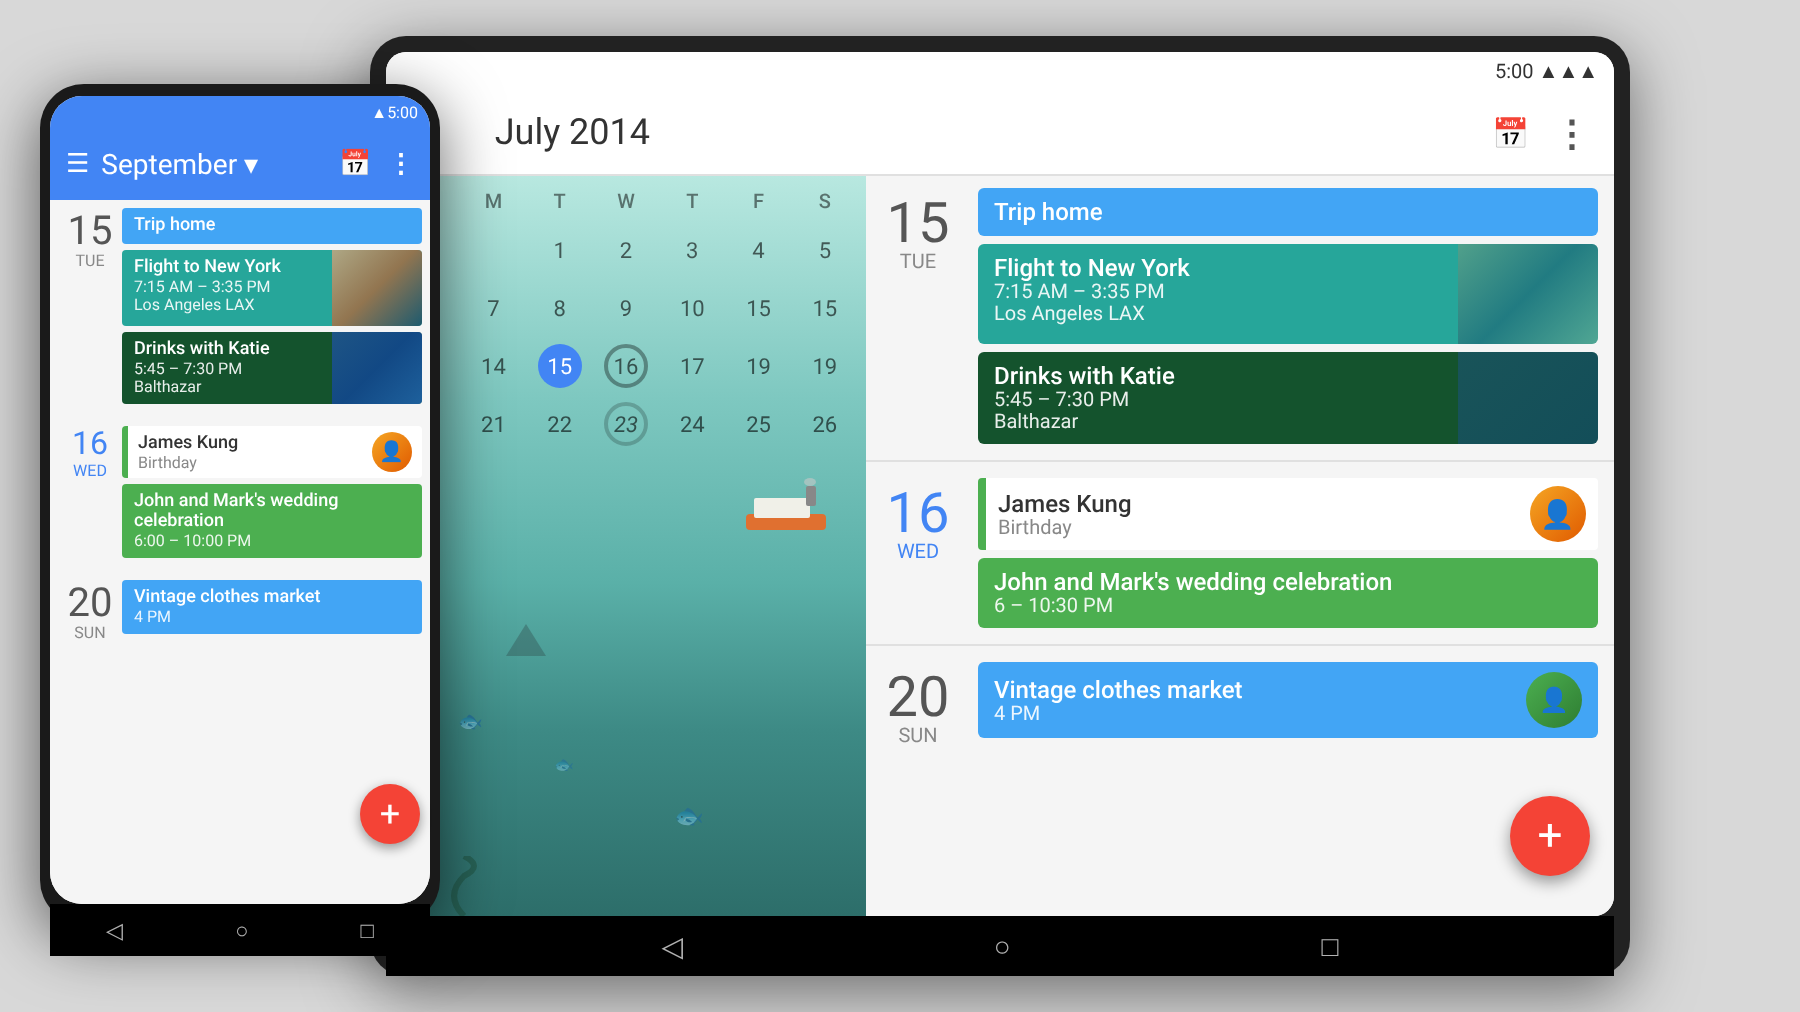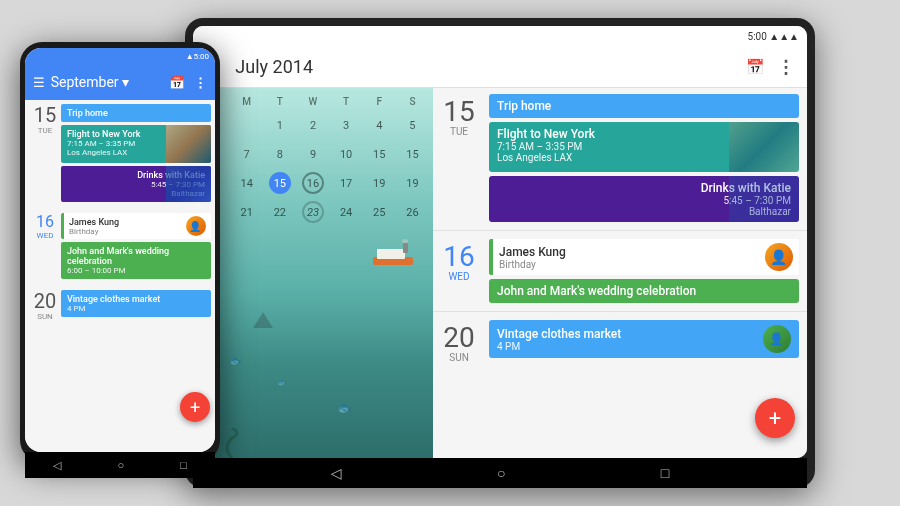--- a/index.html
+++ b/index.html
@@ -61,21 +61,21 @@
       display: flex;
       align-items: center;
       padding: 0 12px;
       border-bottom: 1px solid #e0e0e0;
     }
     .tablet-header-title {
       font-size: 18px;
       color: #333;
       font-weight: 400;
       flex: 1;
-      margin-left: 16px;
+      margin-left: 28px;
     }
     .tablet-header-icons {
       display: flex;
       gap: 12px;
       align-items: center;
     }
     .tablet-content {
       display: flex;
       flex: 1;
       overflow: hidden;
@@ -237,21 +237,21 @@
       right: 0;
       top: 0;
       bottom: 0;
       width: 70px;
       background: linear-gradient(135deg, #2255aa, #1144aa, #2266cc);
       opacity: 0.7;
     }
     .event-blue { background: #42a5f5; }
     .event-teal { background: #26a69a; }
     .event-green { background: #4caf50; }
-    .event-blue-dark { background: #4c1d95; text-align: right; }
+    .event-blue-dark { background: #14532d; }
 
     .tablet-day-divider {
       height: 1px;
       background: #e0e0e0;
       margin: 2px 0;
     }
 
     
     .t-event-row {
       display: flex;
@@ -699,20 +699,21 @@
               <div class="t-event-row day16-birthday">
                 <div style="flex:1;">
                   <div class="day16-birthday-name">James Kung</div>
                   <div class="day16-birthday-label">Birthday</div>
                 </div>
                 <div class="t-avatar">👤</div>
               </div>
 
               <div class="t-event event-green">
                 <div class="t-event-title">John and Mark's wedding celebration</div>
+                <div class="t-event-time">6 – 10:30 PM</div>
               </div>
             </div>
           </div>
 
           <div class="tablet-day-divider"></div>
 
           <div class="tablet-day-section">
             <div class="tablet-day-label">
               <div class="tablet-day-num">20</div>
               <div class="tablet-day-name">Sun</div>

